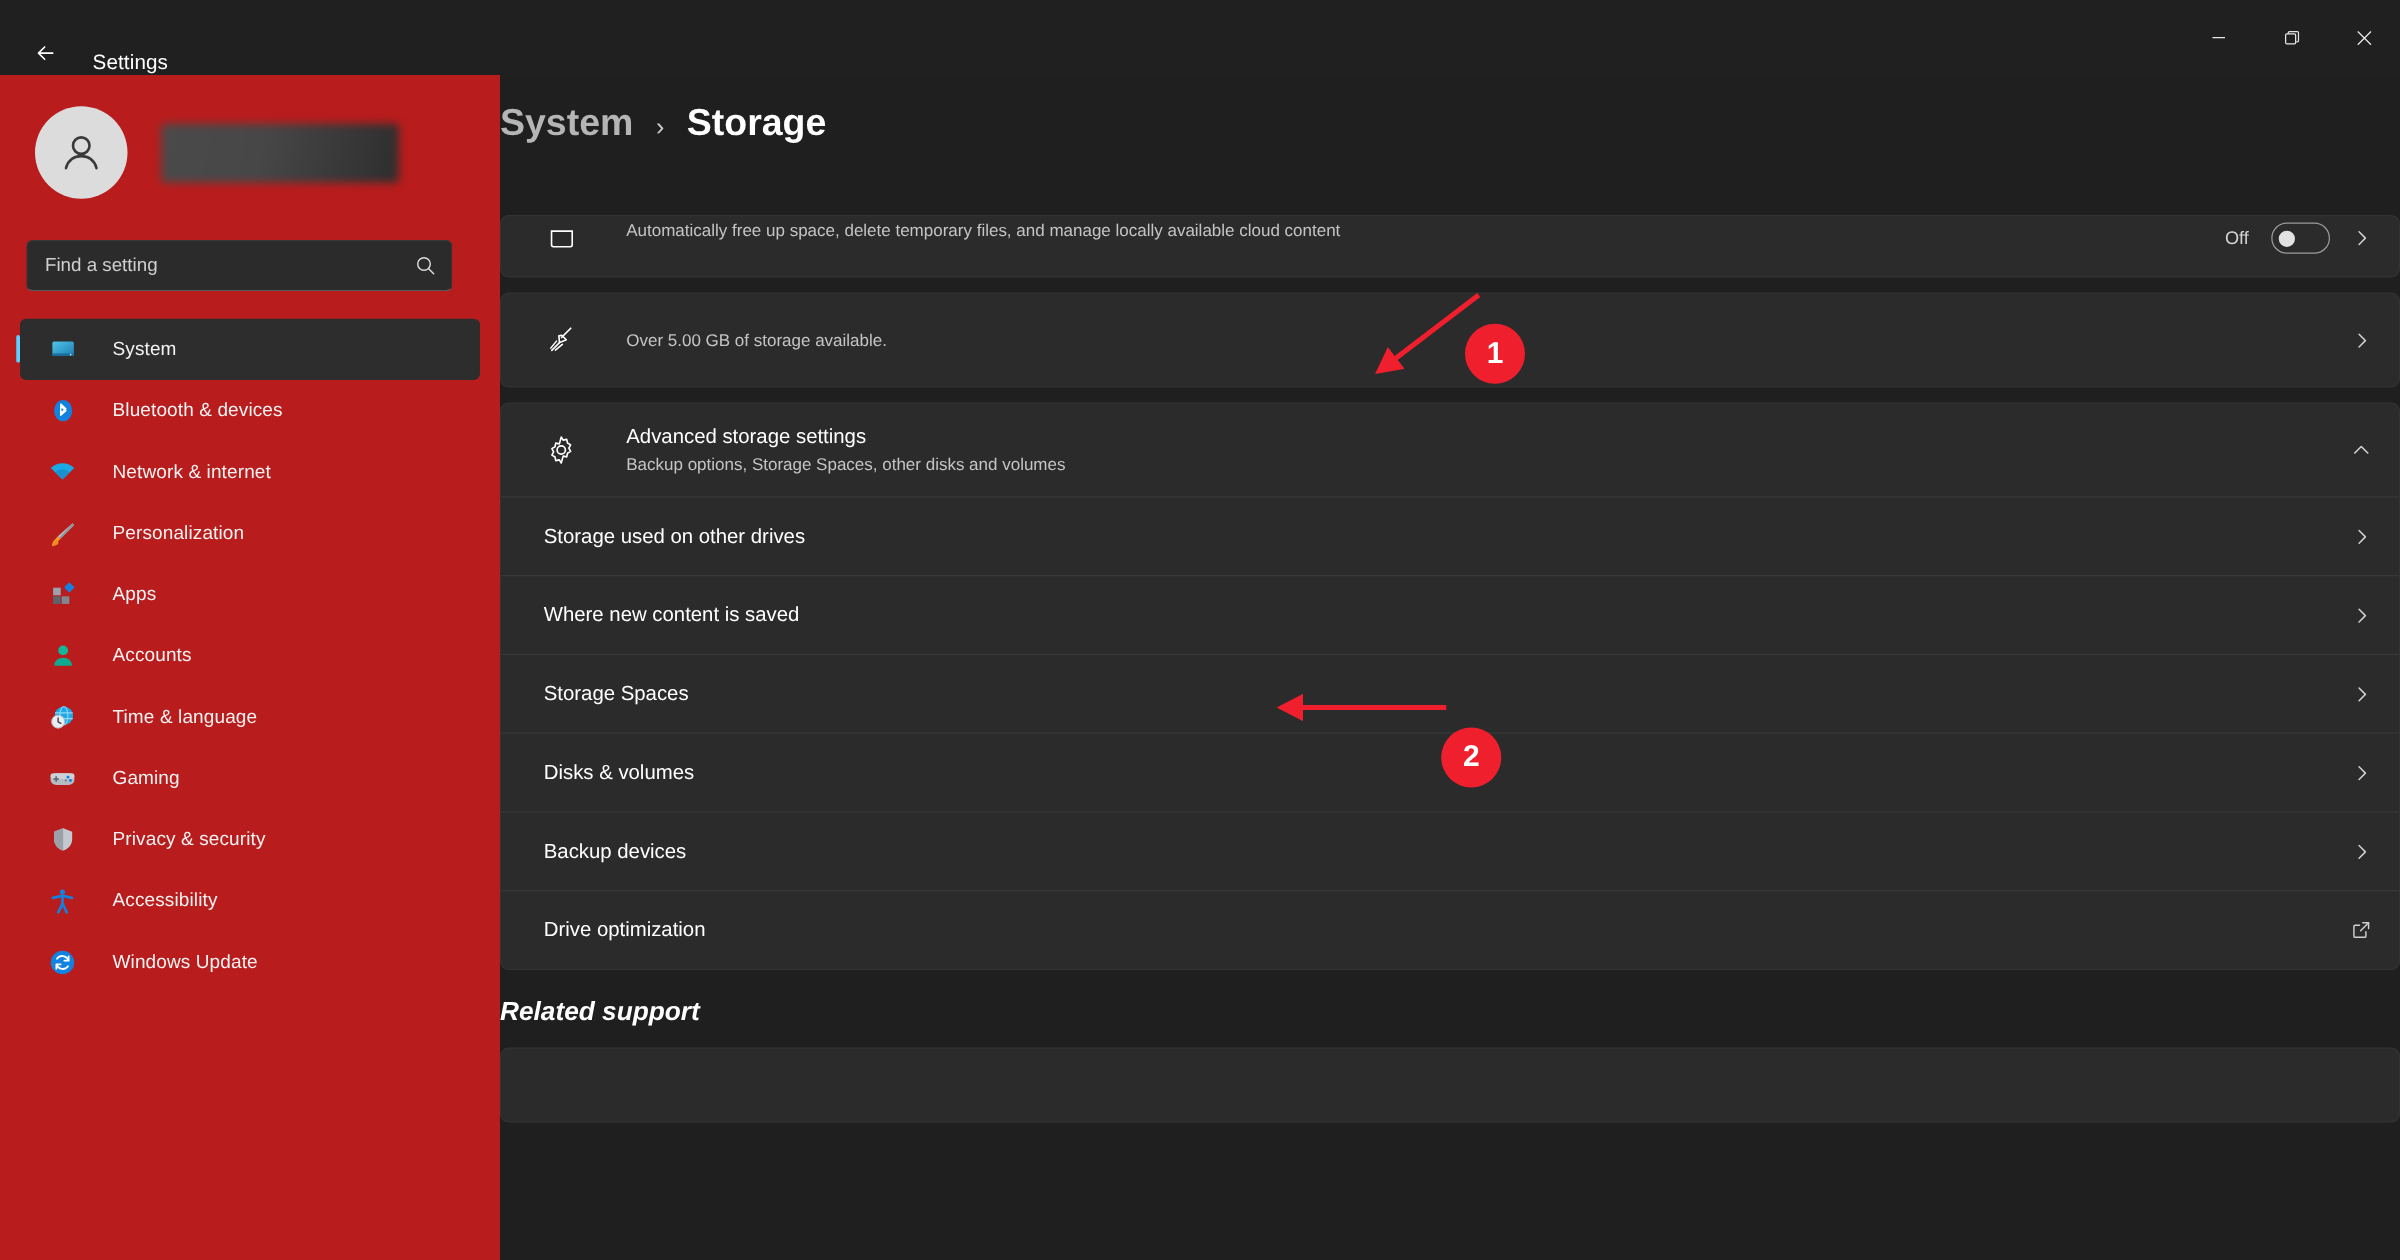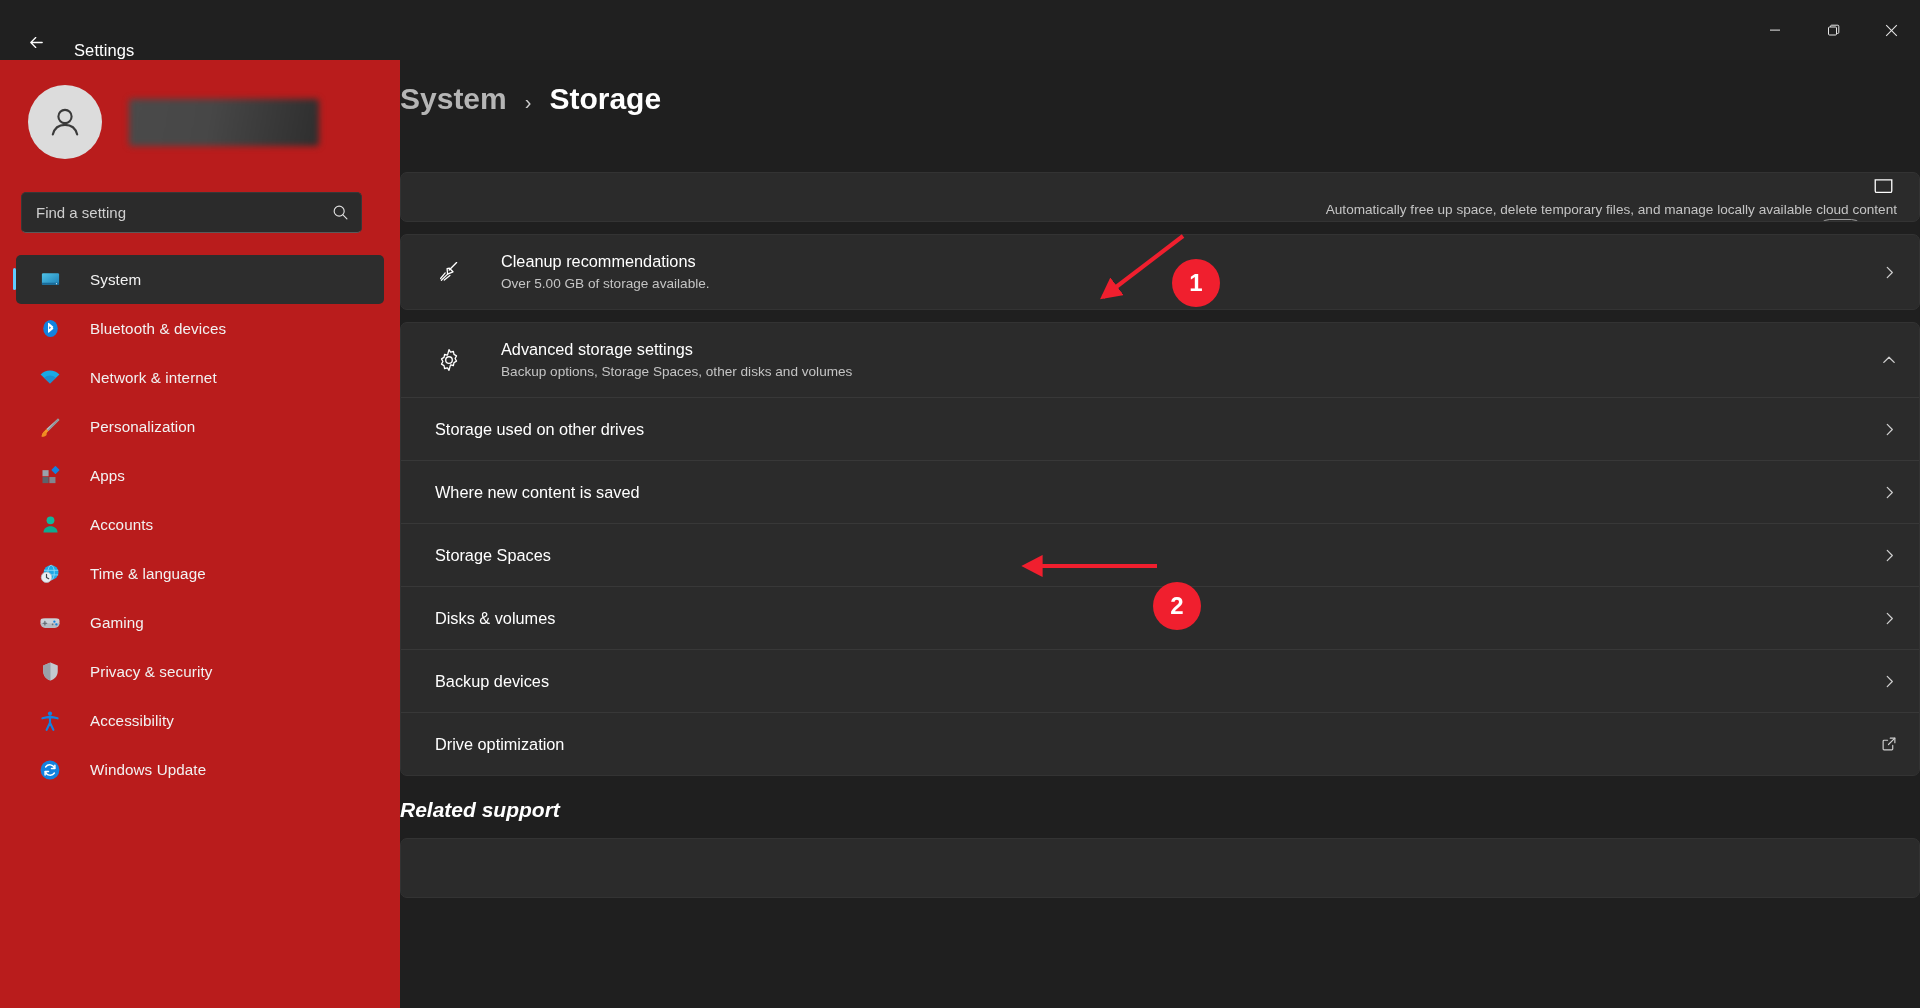--- a/index.html
+++ b/index.html
@@ -100,21 +100,21 @@
   .row-ico { width:28px; flex:none; display:flex; align-items:center; justify-content:center; color:#ffffff; }
   .row-text { margin-left:38px; flex:1; }
   .row-title { font-size:16.3px; color:#ffffff; line-height:1.35; }
   .row-sub { font-size:13.6px; color:#c4c4c4; margin-top:3px; line-height:1.35; }
   .row-right { display:flex; align-items:center; gap:18px; color:#d8d8d8; }
   .chev { color:#d0d0d0; display:flex; align-items:center; }
 
   
   .clipped {
     height:48px; overflow:hidden; position:relative;
-    display:flex; align-items:flex-end; padding:0 22px 13px 34px;flex-direction:column;
+    display:flex; padding:0 22px 13px 34px;
   }
   .toggle-label { font-size:14.5px; color:#d5d5d5; }
   .toggle {
     width:47px; height:25px; border-radius:13px;
     border:1.2px solid #9b9b9b; background:#2b2b2b; position:relative; flex:none;
   }
   .toggle .knob {
     position:absolute; left:5px; top:50%; transform:translateY(-50%);
     width:13px; height:13px; border-radius:50%; background:#e2e2e2;
   }
@@ -368,21 +368,20 @@
     <div class="card">
       <div class="row">
         <div class="row-ico">
           <svg width="26" height="26" viewBox="0 0 26 26" fill="none">
             <path d="M20.6 3.6l-7.4 7.4" stroke="#ffffff" stroke-width="1.35" stroke-linecap="round"></path>
             <path d="M13.4 9.2l3.6 3.6-5.4 2.3-0.5-5.4 2.3-0.5z" stroke="#ffffff" stroke-width="1.3" stroke-linejoin="round"></path>
             <path d="M11.6 15.1l-6.2 6.2M9.2 13.9l-4.6 5.6M13.9 16.5l-5.6 4.6" stroke="#ffffff" stroke-width="1.25" stroke-linecap="round"></path>
           </svg>
         </div>
         <div class="row-text">
-          <div class="row-title">Cleanup recommendations</div>
           <div class="row-sub">Over 5.00 GB of storage available.</div>
         </div>
         <div class="row-right">
           <span class="chev">
             <svg width="15" height="15" viewBox="0 0 16 16" fill="none">
               <path d="M5.6 2.6L11 8l-5.4 5.4" stroke="#d0d0d0" stroke-width="1.3" stroke-linecap="round" stroke-linejoin="round"></path>
             </svg>
           </span>
         </div>
       </div>

